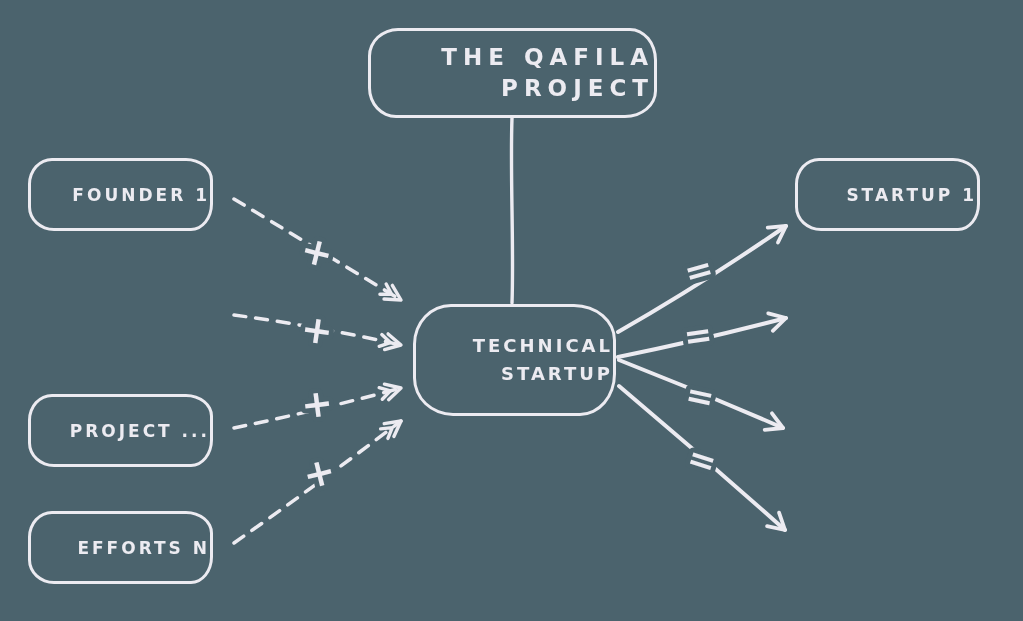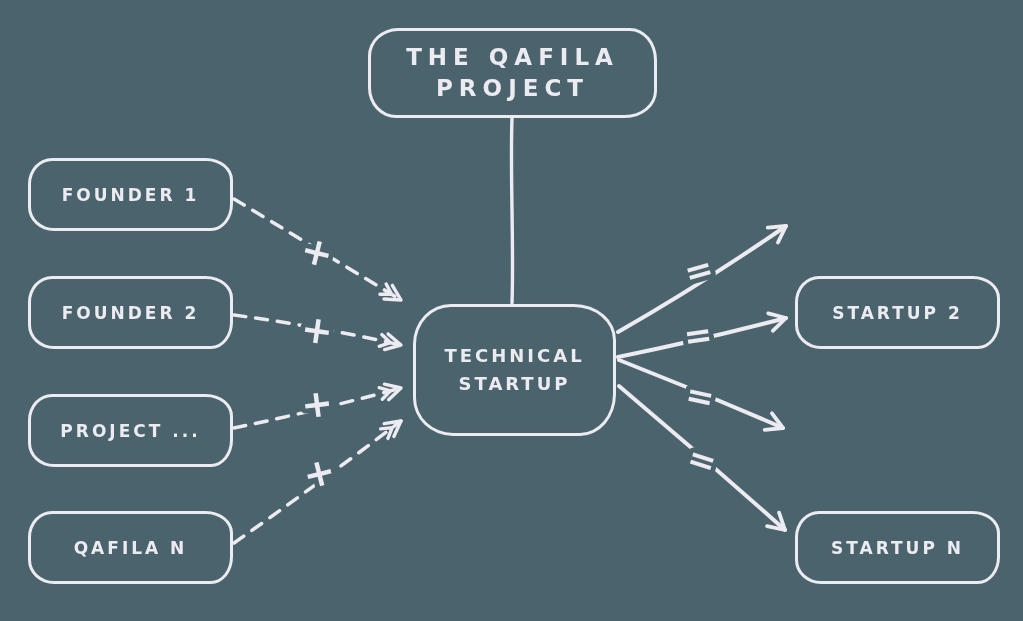--- a/index.html
+++ b/index.html
@@ -9,41 +9,41 @@
   }
   #canvas {
     position: relative; width: 1023px; height: 621px;
     background: #4b636d;
     font-family: "DejaVu Sans", sans-serif;
   }
   #edges { position: absolute; left: 0; top: 0; z-index: 1; }
   .node {
     position: absolute; z-index: 2; box-sizing: border-box;
     border: 3px solid #ecebf1; background: transparent;
-    display: flex; flex-direction: column; align-items: center; justify-content: center;
+    display: flex; flex-direction: column; align-items: flex-end; justify-content: center;
     color: #ecebf1; font-weight: bold; text-align: center;
   }
   .side {
-    width: 205px; height: 73px;
+    width: 185px; height: 73px;
     border-radius: 24px 27px 22px 26px / 26px 22px 27px 24px;
     font-size: 17px; letter-spacing: 3px;
   }
   .founder { left: 28px; }
   .startup { left: 795px; }
   .row-0 { top: 158px; }
   .row-1 { top: 276px; }
   .row-2 { top: 394px; }
   .row-3 { top: 511px; }
   .title-node {
     left: 368px; top: 28px; width: 289px; height: 90px;
     border-radius: 30px 27px 32px 28px / 28px 32px 27px 30px;
     font-size: 23px; letter-spacing: 6px; line-height: 31px;
   }
   .center-node {
-    left: 413px; top: 304px; width: 203px; height: 132px;
+    left: 413px; top: 304px; width: 203px; height: 112px;
     border-radius: 38px 42px 36px 40px / 40px 36px 42px 38px;
     font-size: 18px; letter-spacing: 3px; line-height: 28px;
   }
   .edge-line { fill: none; stroke: #ecebf1; stroke-linecap: round; }
   .edge-solid { stroke-width: 4; }
   .edge-dashed { stroke-width: 3.5; stroke-dasharray: 12 10; }
   .edge-plain { stroke-width: 3.4; }
   .edge-symbol {
     font-family: "DejaVu Sans", sans-serif; font-weight: bold;
     fill: #ecebf1; text-anchor: middle;
@@ -95,30 +95,24 @@
   </div>
 
   <div class="node center-node">
     <span>TECHNICAL</span>
     <span>STARTUP</span>
   </div>
 
   <div class="node side founder row-0">
     <span>FOUNDER 1</span>
   </div>
-  <div class="node side founder row-1">
-    <span>FOUNDER 2</span>
-  </div>
   <div class="node side founder row-2">
     <span>PROJECT ...</span>
   </div>
   <div class="node side founder row-3">
-    <span>QAFILA N</span>
+    <span>EFFORTS N</span>
   </div>
 
-  <div class="node side startup row-1">
-    <span>STARTUP 2</span>
-  </div>
-  <div class="node side startup row-3">
-    <span>STARTUP N</span>
+  <div class="node side startup row-0">
+    <span>STARTUP 1</span>
   </div>
 
 </div>
 
 </body></html>

